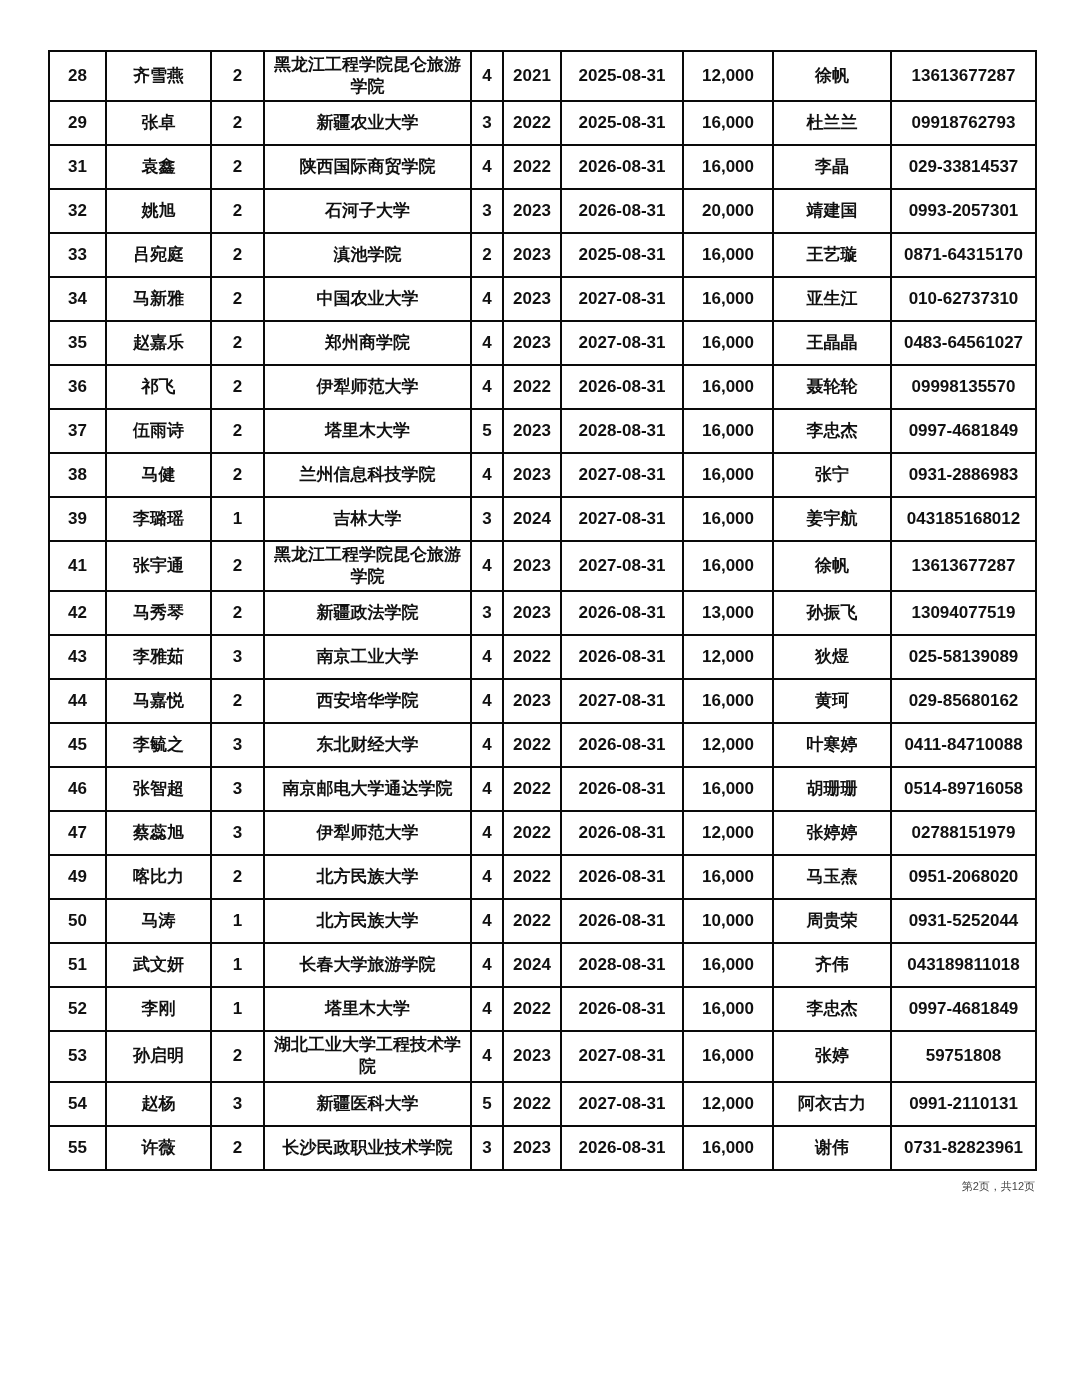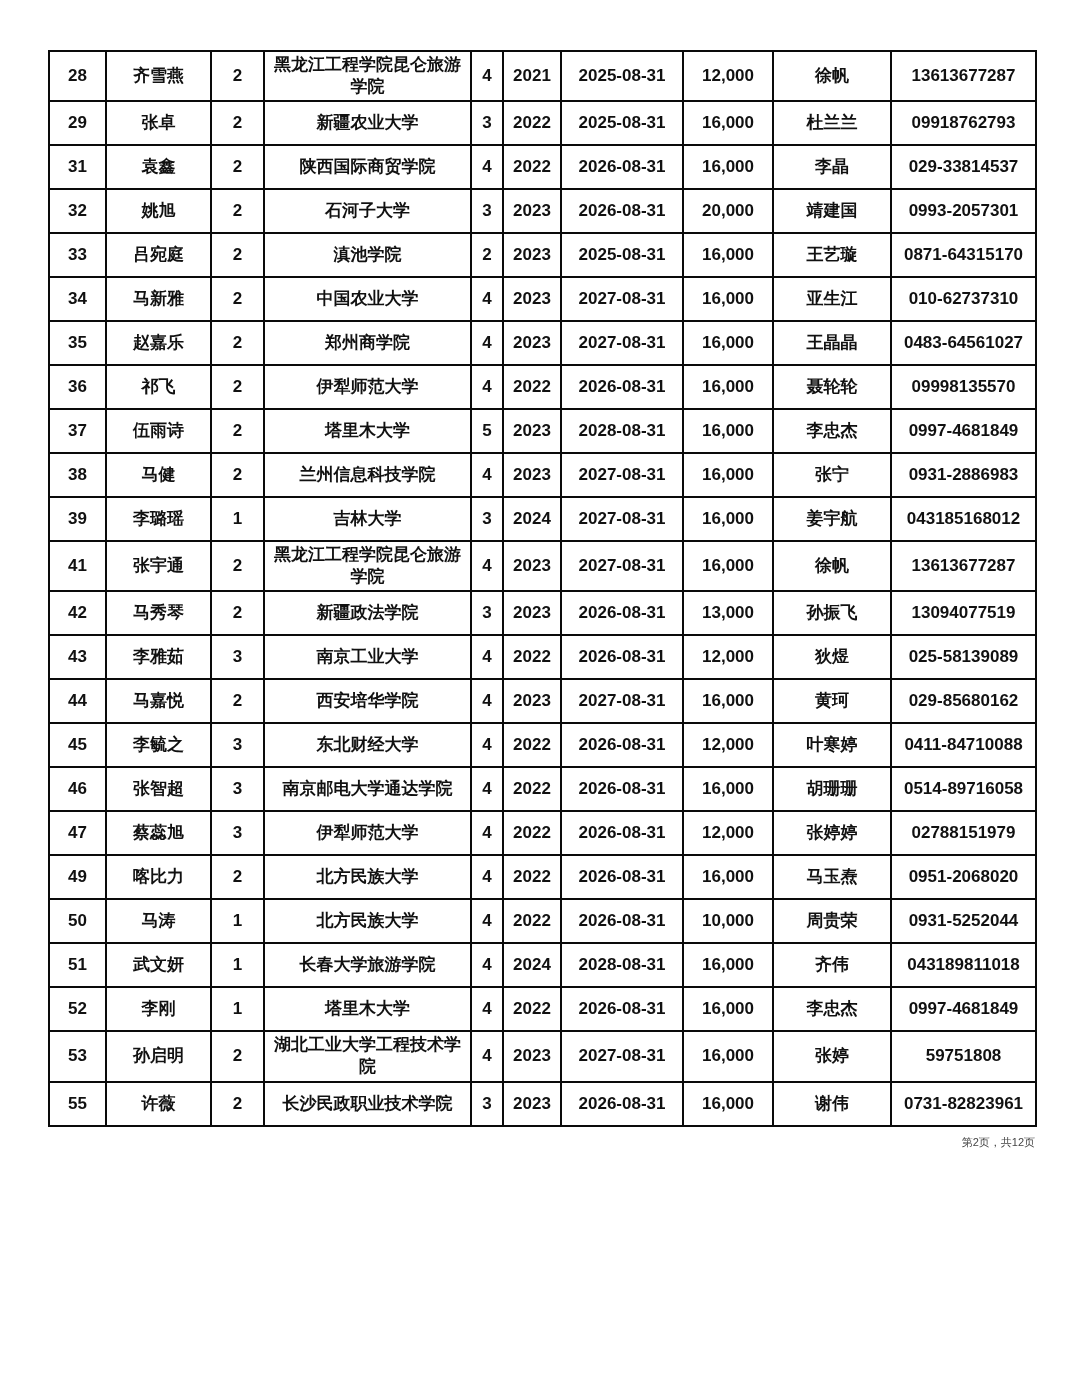--- a/index.html
+++ b/index.html
@@ -358,20 +358,32 @@
           <td>2</td>
           <td>湖北工业大学工程技术学院</td>
           <td>4</td>
           <td>2023</td>
           <td>2027-08-31</td>
           <td>16,000</td>
           <td>张婷</td>
           <td>59751808</td>
         </tr>
 
+        <tr>
+          <td>54</td>
+          <td>赵杨</td>
+          <td>3</td>
+          <td>新疆医科大学</td>
+          <td>5</td>
+          <td>2022</td>
+          <td>2027-08-31</td>
+          <td>12,000</td>
+          <td>阿衣古力</td>
+          <td>0991-2110131</td>
+        </tr>
 
         <tr>
           <td>55</td>
           <td>许薇</td>
           <td>2</td>
           <td>长沙民政职业技术学院</td>
           <td>3</td>
           <td>2023</td>
           <td>2026-08-31</td>
           <td>16,000</td>

